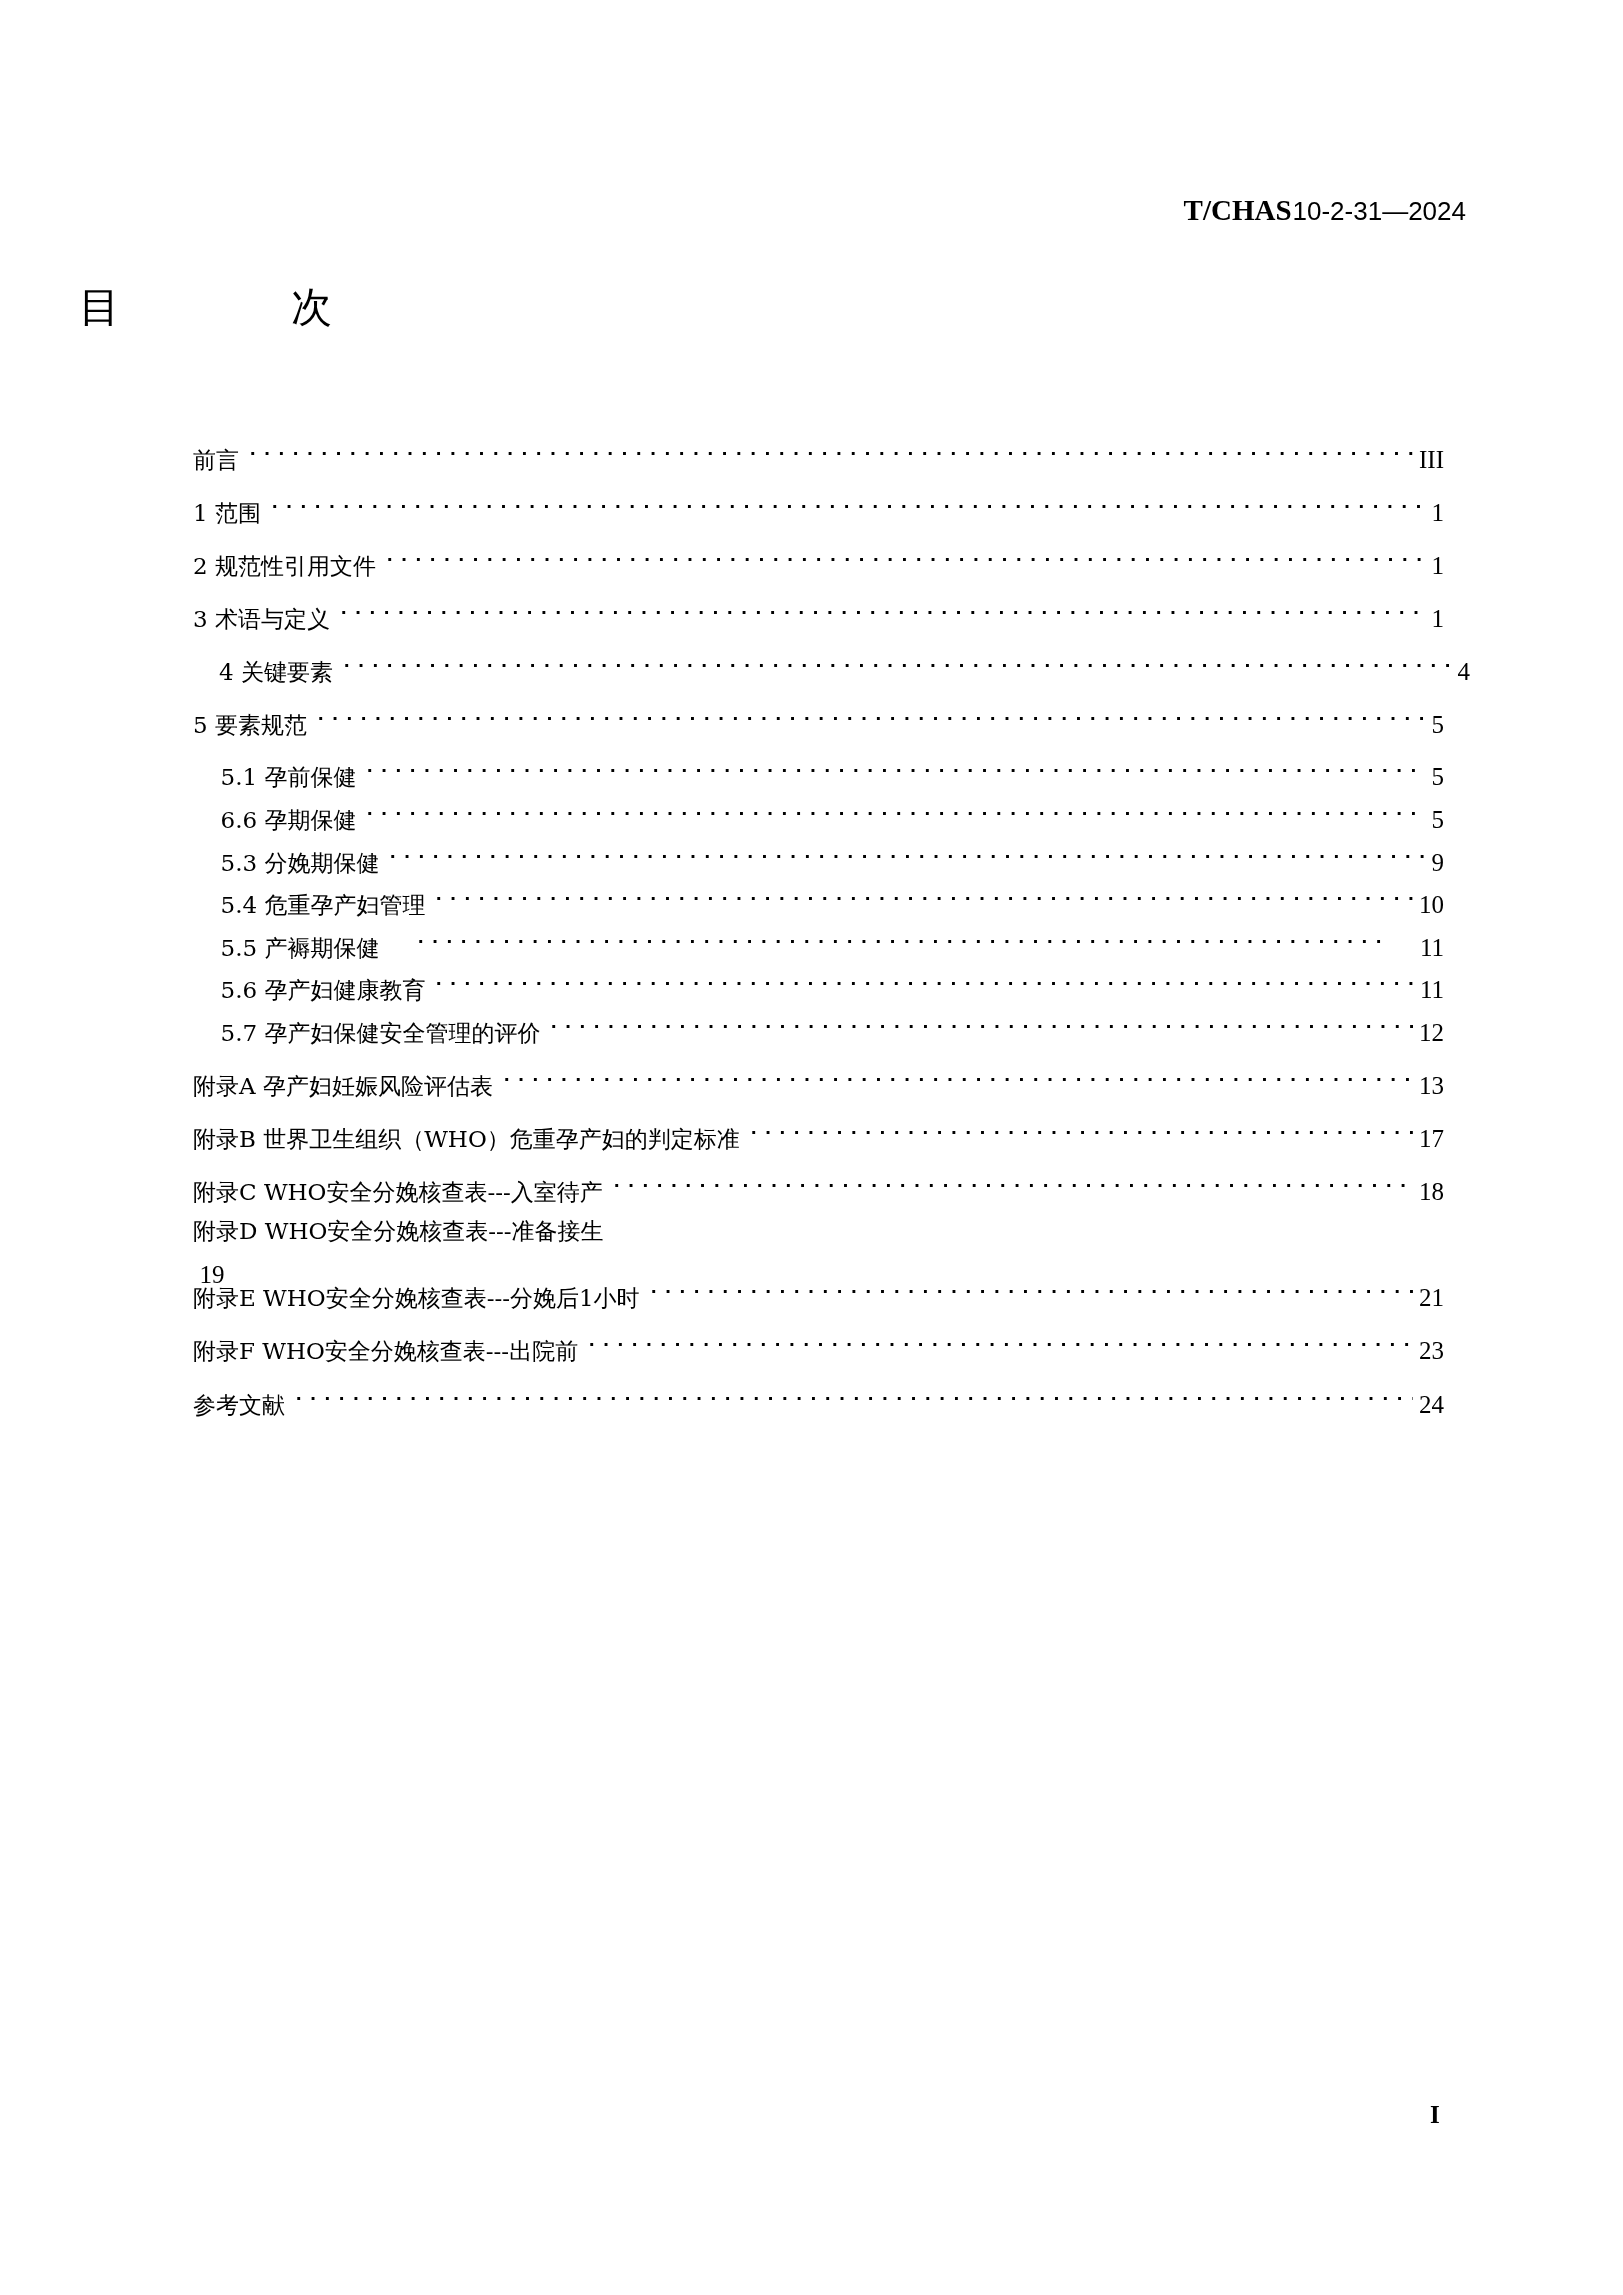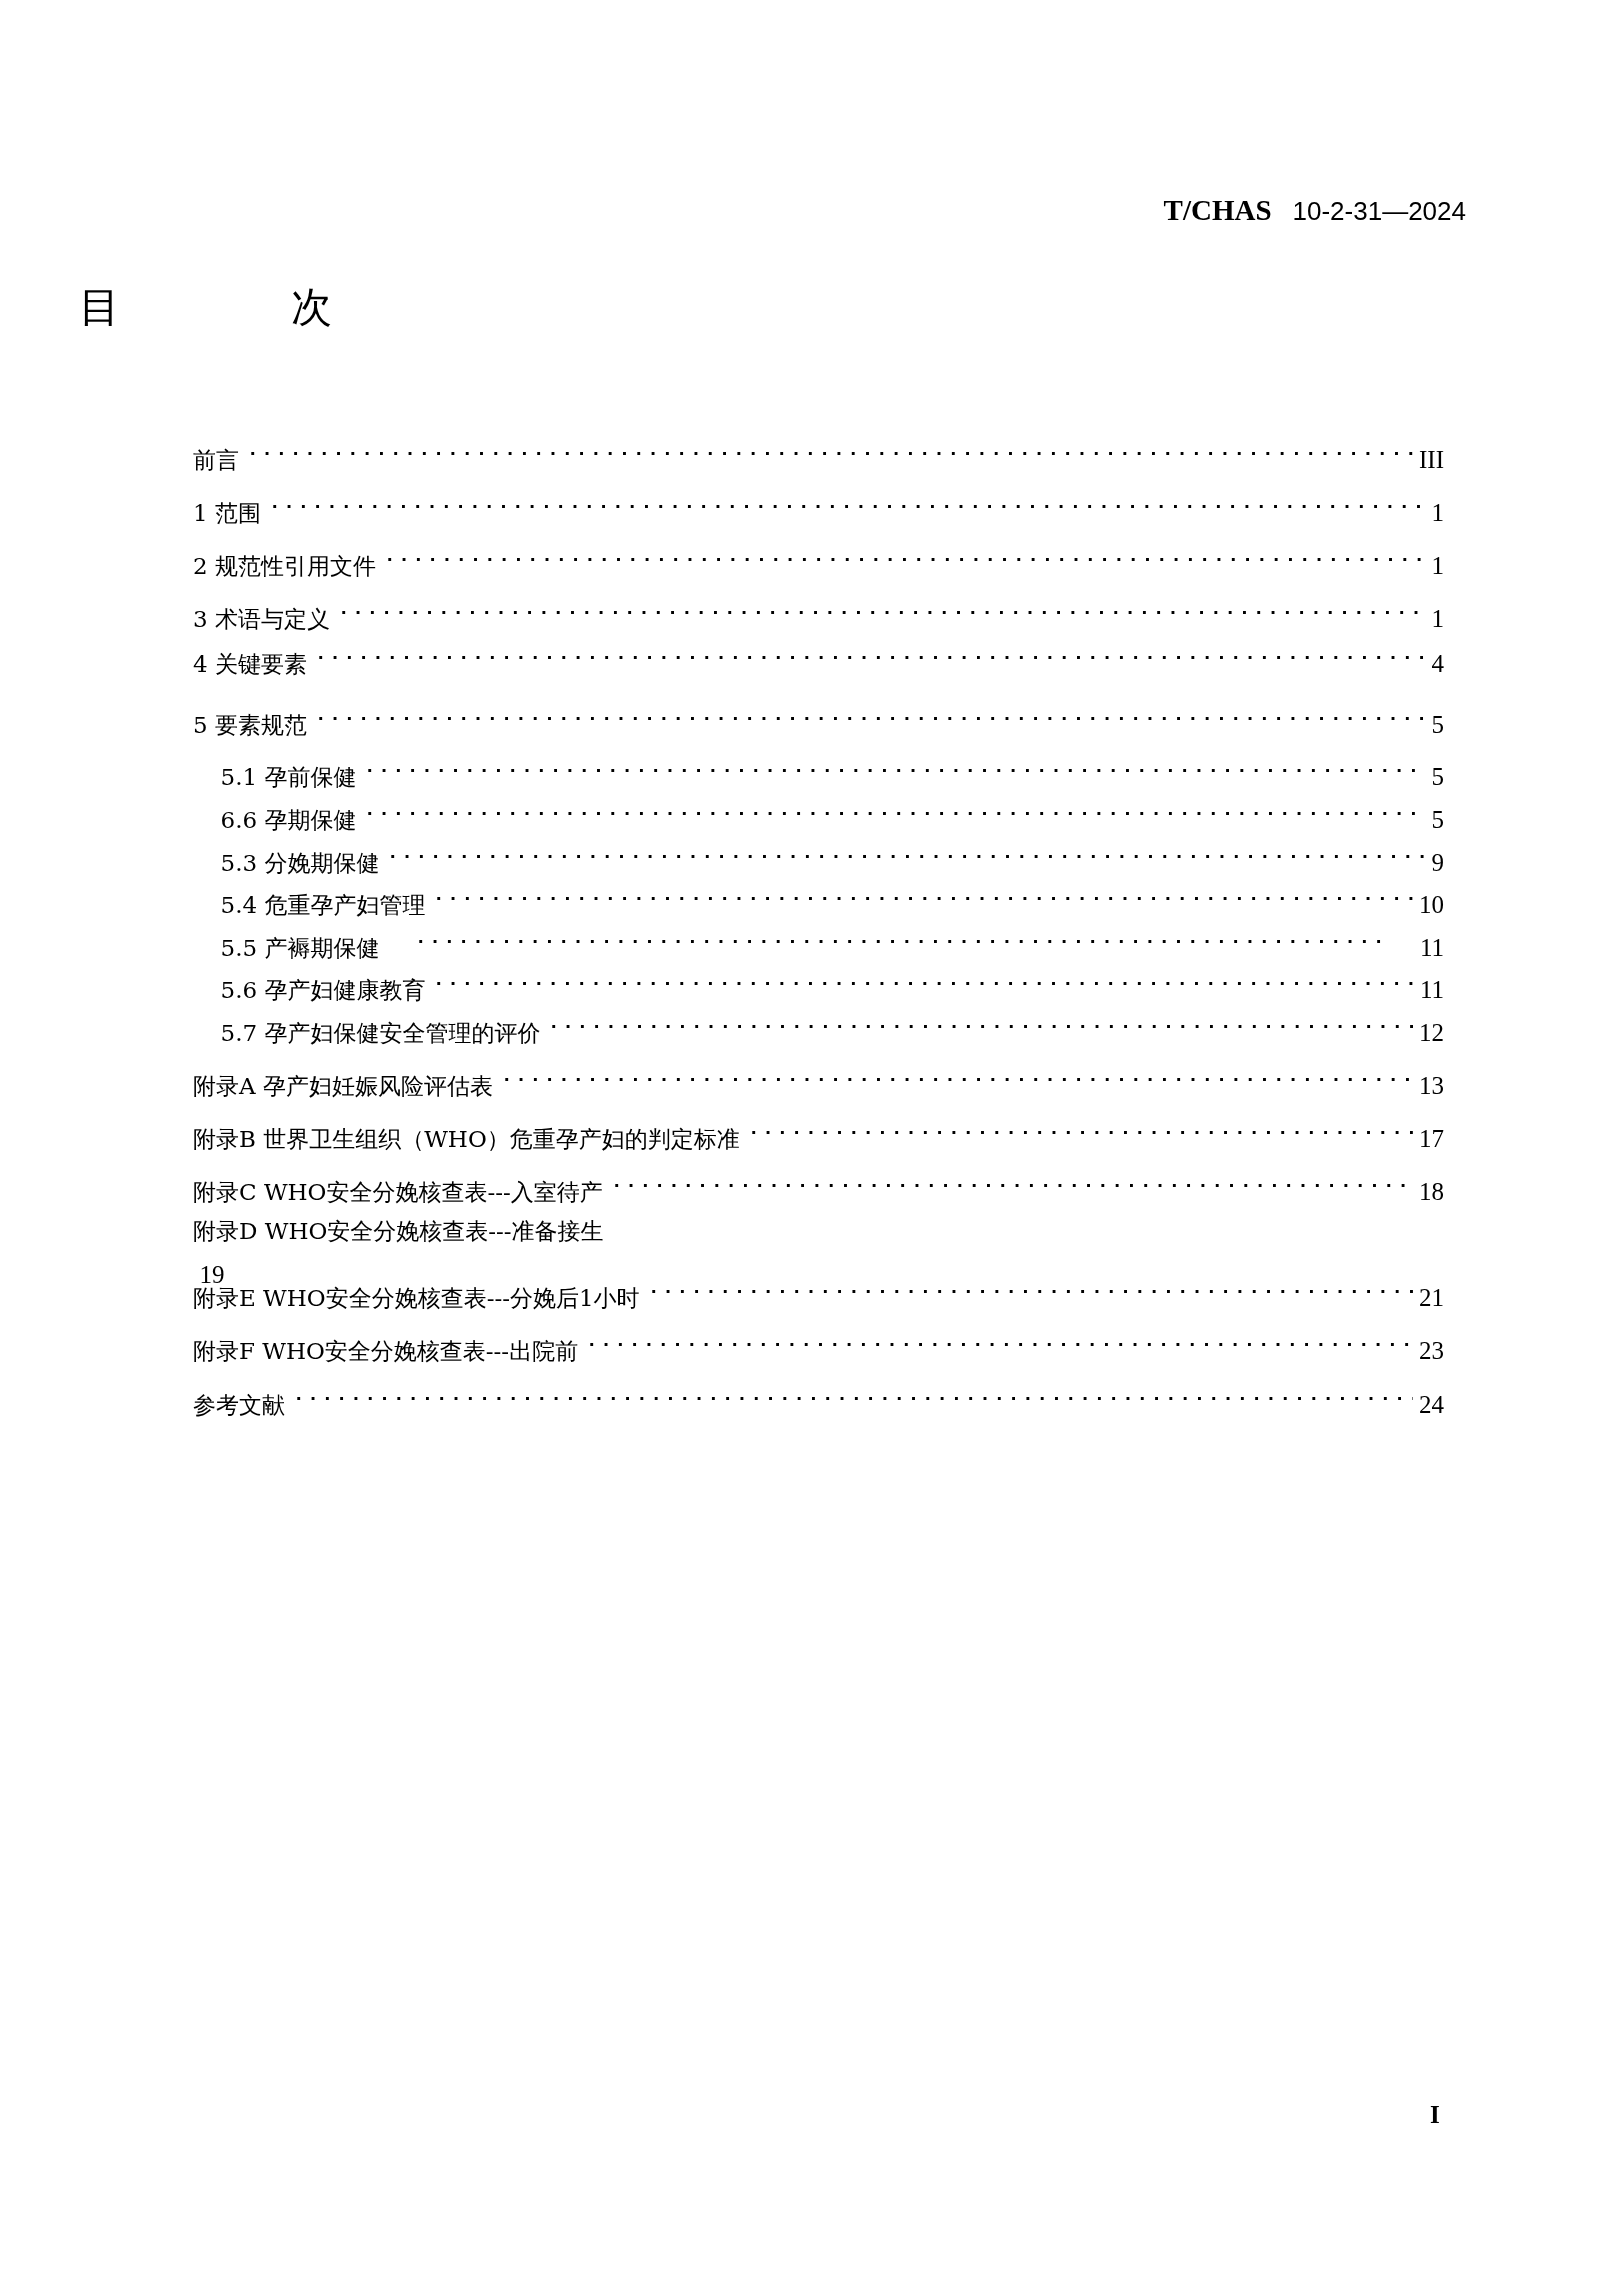--- a/index.html
+++ b/index.html
@@ -1,20 +1,20 @@
 <!DOCTYPE html>
 <html style="font-size:10.5px"><head>
 <meta charset="utf-8">
 <style>
   html, body { margin: 0; padding: 0; background: #ffffff; }
   body { width: 1623px; height: 2295px; position: relative; overflow: hidden;
          font-family: "DejaVu Serif", "Liberation Serif", serif; color: #000; }
   .std-code { position: absolute; top: 191px; right: 157px; font-size: 26px; white-space: nowrap; line-height: 39px; }
   .std-code .org { font-family: "Liberation Serif", serif; font-weight: bold; font-size: 29px; }
-  .std-code .num { font-family: "Liberation Sans", sans-serif; margin-left: 21px; }
+  .std-code .num { font-family: "Liberation Sans", sans-serif; margin-left: 1px; }
   .toc-title { position: absolute; top: 275px; left: 0; width: 1591px; 
                font-family: "DejaVu Sans", sans-serif; font-size: 41px; line-height: 65px; letter-spacing: 79px; text-indent: 79px; }
   .toc { position: absolute; left: 193px; width: 1251px; top: 425px; }
   .row { position: absolute; left: 0; width: 100%; display: flex; align-items: baseline; height: 43px;
          font-size: 23px; line-height: 43px; white-space: nowrap; }
   .row.sub { padding-left: 27.5px; box-sizing: border-box; }
   .row .lbl { flex: 0 0 auto; padding-right: 3.9px; font-family: "DejaVu Serif", serif; }
   .row .leader { flex: 1 1 auto; overflow: hidden; height: 43px; position: relative; }
   .row .leader::before { content: ""; position: absolute; left: 0; right: 0; bottom: 12.4px; height: 3.3px;
          background-image: radial-gradient(circle, #000 1.5px, transparent 1.8px);
@@ -45,21 +45,21 @@
     <div class="row" style="top: 106px;">
       <span class="lbl">2 规范性引用文件</span>
       <span class="leader"></span>
       <span class="pg">1</span>
     </div>
     <div class="row" style="top: 159px;">
       <span class="lbl">3 术语与定义</span>
       <span class="leader"></span>
       <span class="pg">1</span>
     </div>
-    <div class="row" style="top: 204px;">
+    <div class="row" style="top: 212px; margin-left: 26px;">
       <span class="lbl">4 关键要素</span>
       <span class="leader"></span>
       <span class="pg">4</span>
     </div>
     <div class="row" style="top: 265px;">
       <span class="lbl">5 要素规范</span>
       <span class="leader"></span>
       <span class="pg">5</span>
     </div>
     <div class="row sub" style="top: 317px;">

